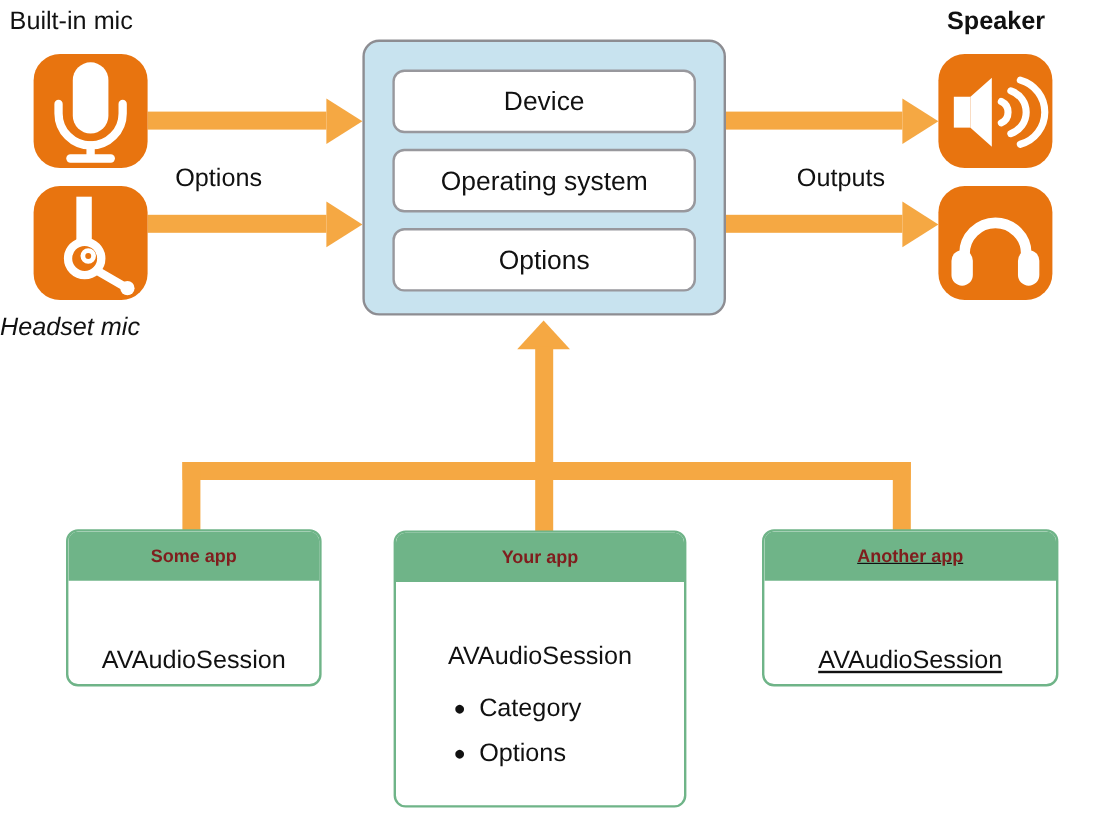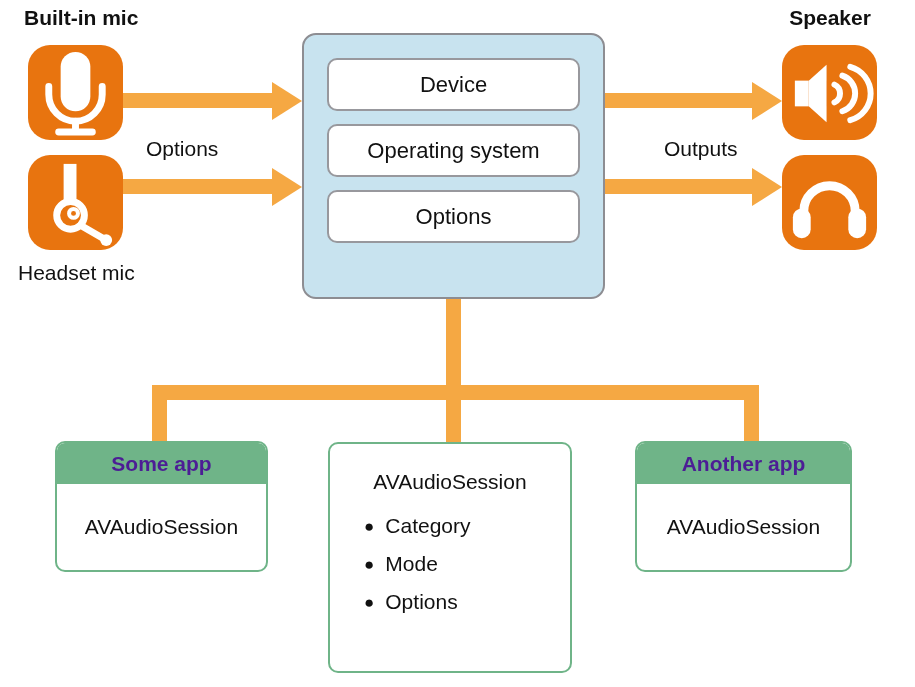--- a/index.html
+++ b/index.html
@@ -26,37 +26,37 @@
   
   .seg{position:absolute;background:var(--arrow-orange);}
   .head-right{position:absolute;width:0;height:0;
     border-top:19px solid transparent;border-bottom:19px solid transparent;
     border-left:30px solid var(--arrow-orange);}
   .head-up{position:absolute;width:0;height:0;
     border-left:22px solid transparent;border-right:22px solid transparent;
     border-bottom:24px solid var(--arrow-orange);}
 
   
-  .system-box{position:absolute;left:302px;top:33px;width:303px;height:266px;
+  .system-box{position:absolute;left:302px;top:33px;width:303px;height:230px;
     background:var(--system-blue);border:2px solid var(--border-gray);border-radius:14px;
     box-sizing:border-box;}
   .layer{position:absolute;left:23px;width:253px;height:53px;background:#ffffff;
     border:2px solid var(--inner-border);border-radius:10px;box-sizing:border-box;
     display:flex;align-items:center;justify-content:center;font-size:22px;}
 
   
   .card{position:absolute;background:#ffffff;border:2px solid var(--app-green);
     border-radius:10px;box-sizing:border-box;overflow:hidden;}
-  .card-header{height:41px;background:var(--app-green);color:#4c1d95;font-weight:bold;
-    font-size:21px;display:flex;align-items:center;justify-content:center;
+  .card-header{height:41px;background:var(--app-green);color:#7f1d1d;font-weight:bold;
+    font-size:15px;display:flex;align-items:center;justify-content:center;
     border-radius:7px 7px 0 0;}
-  .card-body{font-size:21px;}
+  .card-body{font-size:21px;margin-top:24px;}
   .card-body.centered{display:flex;align-items:center;justify-content:center;}
   .session-name{text-align:center;}
-  .bullet-list{margin-top:14px;padding-left:34px;}
+  .bullet-list{margin-top:14px;padding-left:48px;}
   .bullet-line{line-height:36px;font-size:21px;}
   .bullet-line .dot::before{content:"\25CF";font-size:17px;margin-right:11px;position:relative;top:-1px;}
 </style>
 </head>
 <body>
 
 <div class="canvas">
 
   <div class="seg" style="left:123px;top:93px;width:149px;height:15px;"></div>
   <div class="head-right" style="left:272px;top:82px;"></div>
@@ -68,22 +68,22 @@
   <div class="seg" style="left:605px;top:179px;width:147px;height:15px;"></div>
   <div class="head-right" style="left:752px;top:168px;"></div>
 
   <div class="head-up" style="left:431px;top:267px;"></div>
   <div class="seg" style="left:446px;top:289px;width:15px;height:154px;"></div>
 
   <div class="seg" style="left:152px;top:385px;width:607px;height:15px;"></div>
   <div class="seg" style="left:152px;top:385px;width:15px;height:58px;"></div>
   <div class="seg" style="left:744px;top:385px;width:15px;height:58px;"></div>
 
-  <div class="label" style="left:24px;top:6px;font-weight:bold;">Built-in mic</div>
-  <div class="label" style="left:18px;top:261px;">Headset mic</div>
+  <div class="label" style="left:8px;top:6px;">Built-in mic</div>
+  <div class="label" style="left:0;top:261px;font-style:italic;">Headset mic</div>
   <div class="label" style="left:146px;top:137px;">Options</div>
   <div class="label center" style="left:770px;top:6px;width:120px;font-weight:bold;">Speaker</div>
   <div class="label" style="left:664px;top:137px;">Outputs</div>
 
   <div class="tile" style="left:28px;top:45px;">
     <svg width="95" height="95" viewBox="0 0 96 96">
       <rect x="33" y="7" width="30" height="60" rx="15" fill="#ffffff"></rect>
       <path d="M21 42 v8 a27 27 0 0 0 54 0 v-8" fill="none" stroke="#ffffff" stroke-width="7" stroke-linecap="round"></path>
       <line x1="48" y1="77" x2="48" y2="87" stroke="#ffffff" stroke-width="7" stroke-linecap="round"></line>
       <line x1="31" y1="88" x2="65" y2="88" stroke="#ffffff" stroke-width="7" stroke-linecap="round"></line>
@@ -125,30 +125,30 @@
   </div>
 
   <div class="card" style="left:55px;top:441px;width:213px;height:131px;">
     <div class="card-header">Some app</div>
     <div class="card-body centered" style="height:86px;">
       <span class="session-name">AVAudioSession</span>
     </div>
   </div>
 
   <div class="card" style="left:328px;top:442px;width:244px;height:231px;">
+    <div class="card-header">Your app</div>
     <div class="card-body" style="padding-top:26px;">
       <div class="session-name">AVAudioSession</div>
       <div class="bullet-list">
         <div class="bullet-line"><span class="dot"></span><span>Category</span></div>
-        <div class="bullet-line"><span class="dot"></span><span>Mode</span></div>
         <div class="bullet-line"><span class="dot"></span><span>Options</span></div>
       </div>
     </div>
   </div>
 
-  <div class="card" style="left:635px;top:441px;width:217px;height:131px;">
+  <div class="card" style="left:635px;top:441px;width:247px;height:131px;text-decoration:underline;">
     <div class="card-header">Another app</div>
     <div class="card-body centered" style="height:86px;">
       <span class="session-name">AVAudioSession</span>
     </div>
   </div>
 
 </div>
 
 </body></html>

